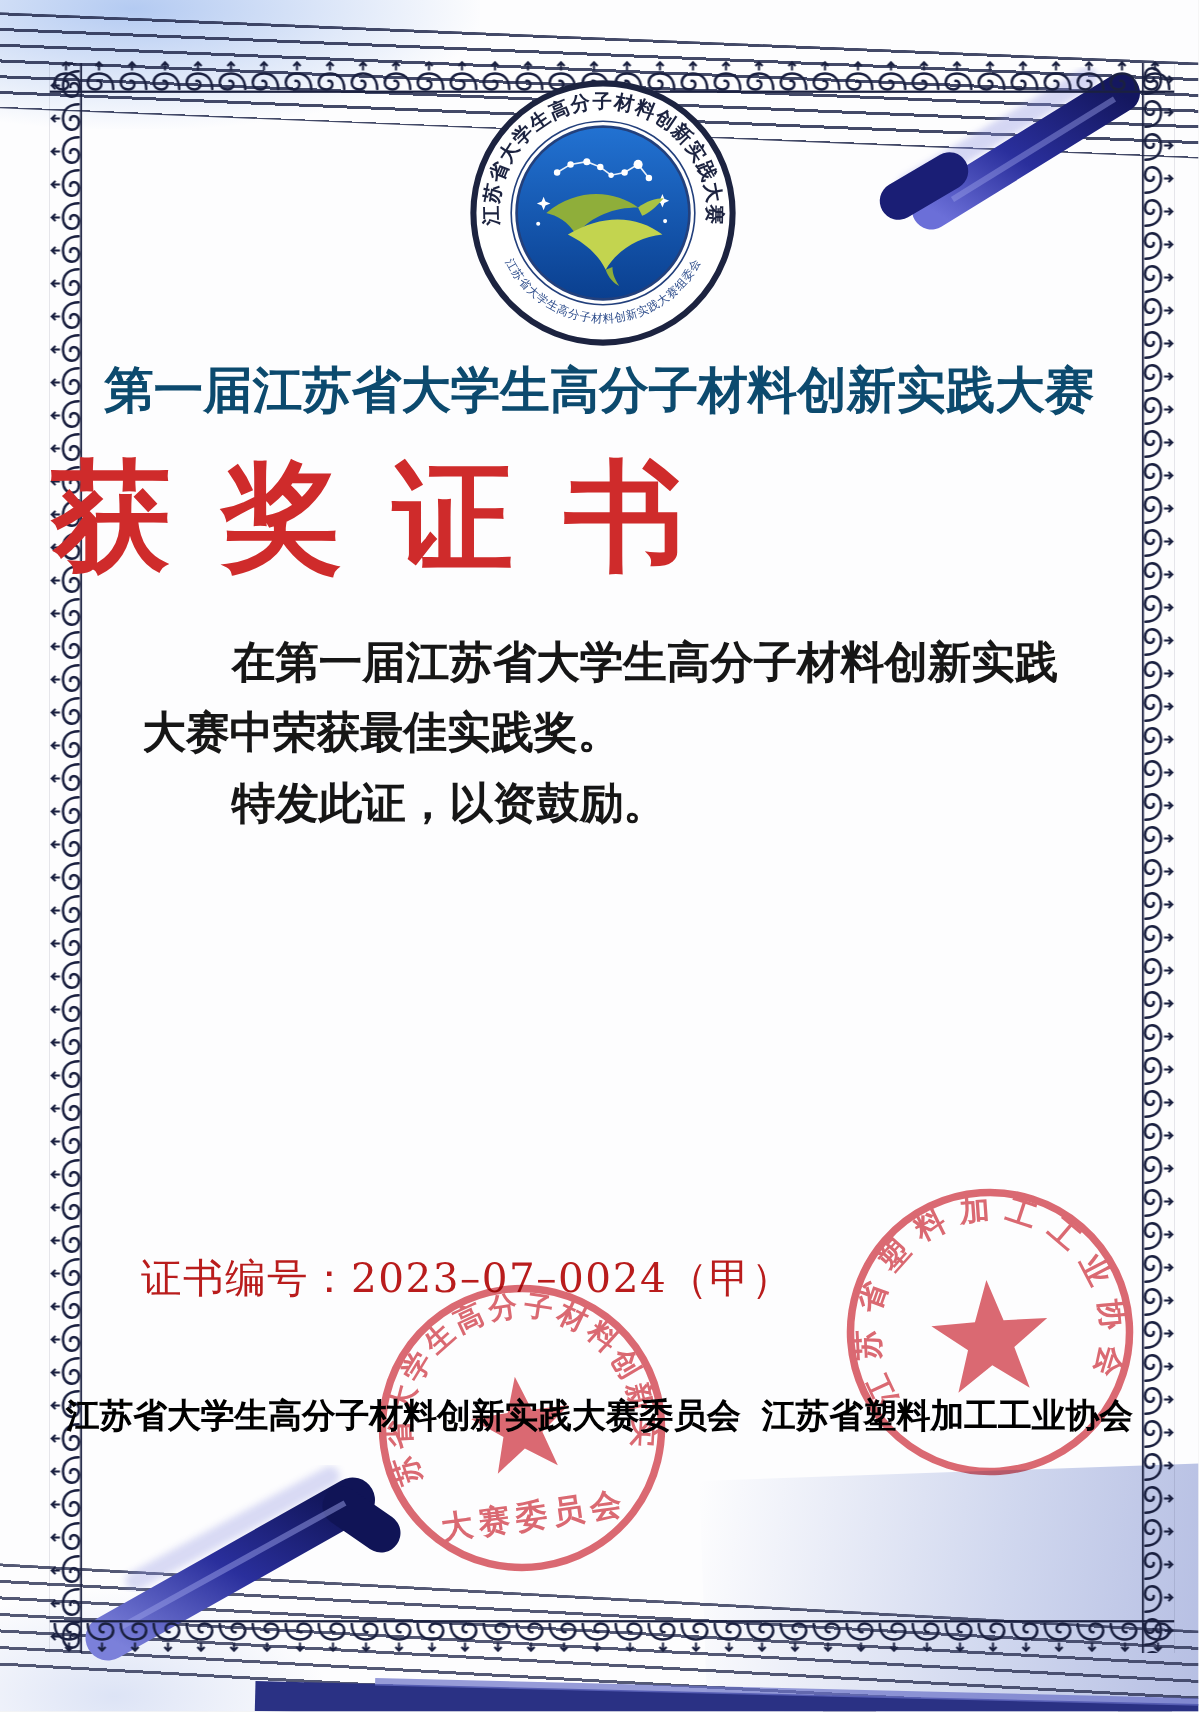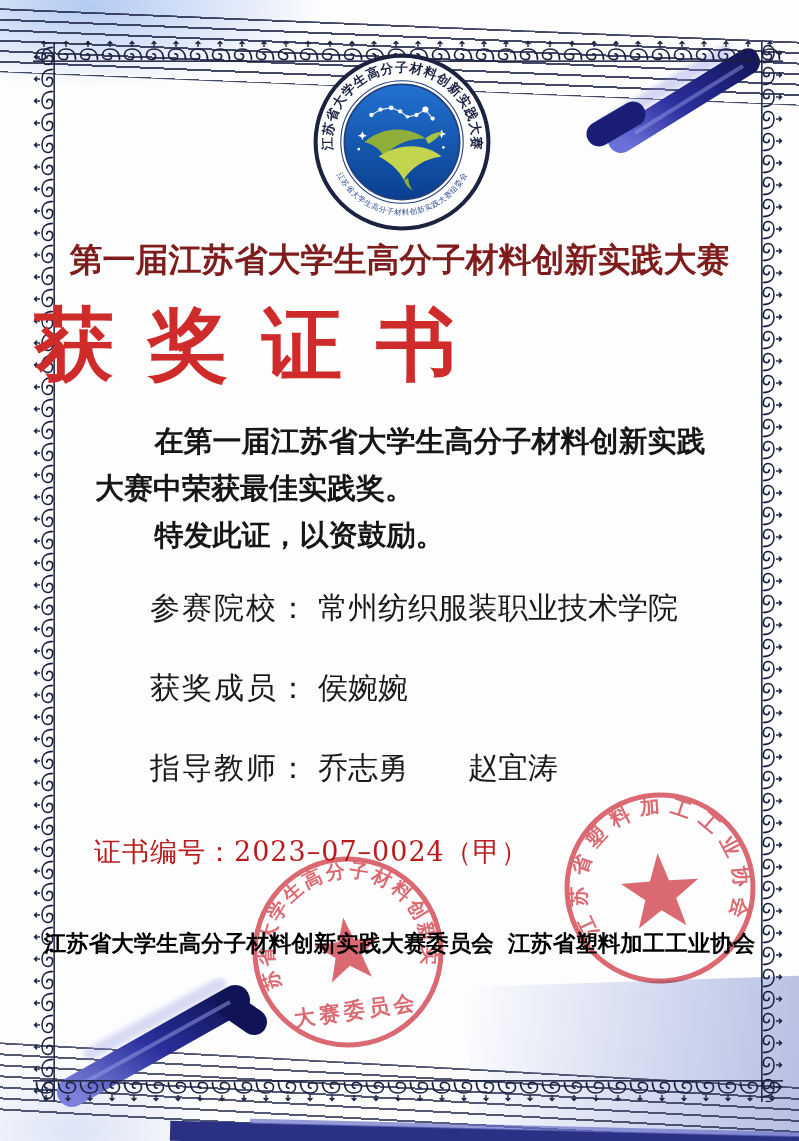--- a/index.html
+++ b/index.html
@@ -33,21 +33,21 @@
   .strip-left{left:33px;top:42px;transform:translateY(1060px) rotate(-90deg);}
   .strip-right{left:761px;top:42px;transform:translateX(22px) rotate(90deg);}
   
   .ribbon{position:absolute;z-index:2;}
   .ribbon-tr{left:575px;top:44px;}
   .ribbon-bl{left:30px;top:972px;}
   
   .logo{position:absolute;left:312px;top:52px;width:180px;height:180px;z-index:4;}
   
   .title{position:absolute;left:0;top:238px;width:100%;text-align:center;z-index:4;
-    font-family:"Liberation Sans",sans-serif;font-weight:900;font-size:33px;letter-spacing:0px;color:#7f1d1d;}
+    font-family:"Liberation Sans",sans-serif;font-weight:900;font-size:33px;letter-spacing:0px;color:#0c4a6e;}
   .heading{position:absolute;left:0;top:292px;width:100%;z-index:4;
     font-family:"DejaVu Serif","Liberation Serif",serif;font-weight:700;font-size:80px;
     letter-spacing:34px;text-indent:34px;color:#cf2b2b;}
   .body-text{position:absolute;left:95px;top:418px;width:638px;z-index:4;
     font-family:"DejaVu Serif","Liberation Serif",serif;font-weight:700;font-size:29px;
     line-height:1.62;color:#161616;}
   .body-text p{margin:0;text-indent:2.05em;}
   .fields{position:absolute;left:150px;top:588px;width:600px;z-index:4;
     font-family:"DejaVu Serif","Liberation Serif",serif;font-size:30px;color:#1a1a1a;}
   .field-row{margin-bottom:39px;white-space:nowrap;}
@@ -179,31 +179,20 @@
   </svg>
 
   <div class="title">第一届江苏省大学生高分子材料创新实践大赛</div>
   <div class="heading">获奖证书</div>
 
   <div class="body-text">
     <p>在第一届江苏省大学生高分子材料创新实践大赛中荣获最佳实践奖。</p>
     <p>特发此证，以资鼓励。</p>
   </div>
 
-  <div class="fields">
-    <div class="field-row">
-      <span class="lbl">参赛院校：</span><span class="val">常州纺织服装职业技术学院</span>
-    </div>
-    <div class="field-row">
-      <span class="lbl">获奖成员：</span><span class="val">侯婉婉</span>
-    </div>
-    <div class="field-row">
-      <span class="lbl">指导教师：</span><span class="val">乔志勇　　赵宜涛</span>
-    </div>
-  </div>
 
   <div class="cert-no">
     <span>证书编号：</span><span>2023–07–0024（甲）</span>
   </div>
 
   <div class="issuers">
     <span>江苏省大学生高分子材料创新实践大赛委员会</span><span class="sep"></span><span>江苏省塑料加工工业协会</span>
   </div>
 
   <svg class="stamp stamp-left" width="200" height="200" viewBox="-100 -100 200 200">

